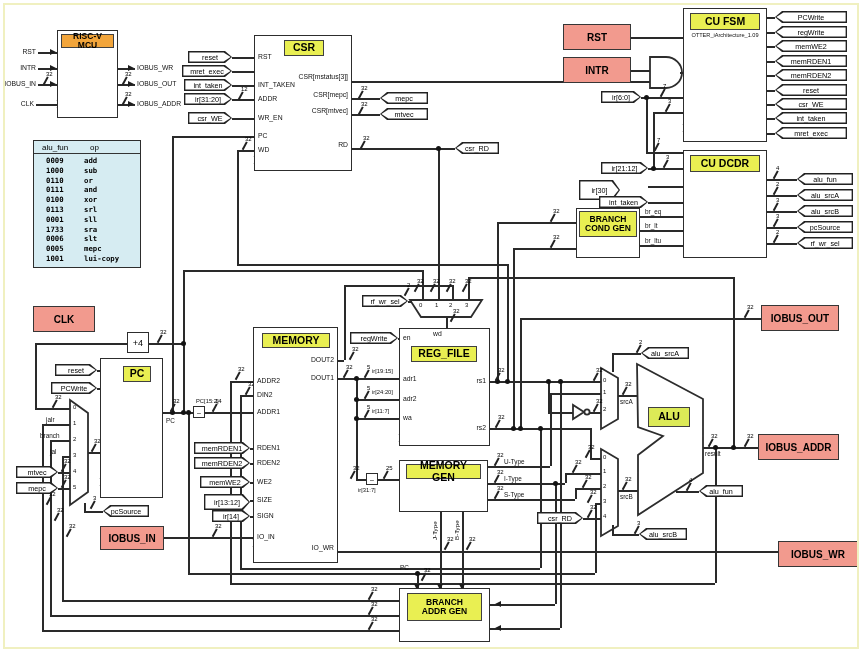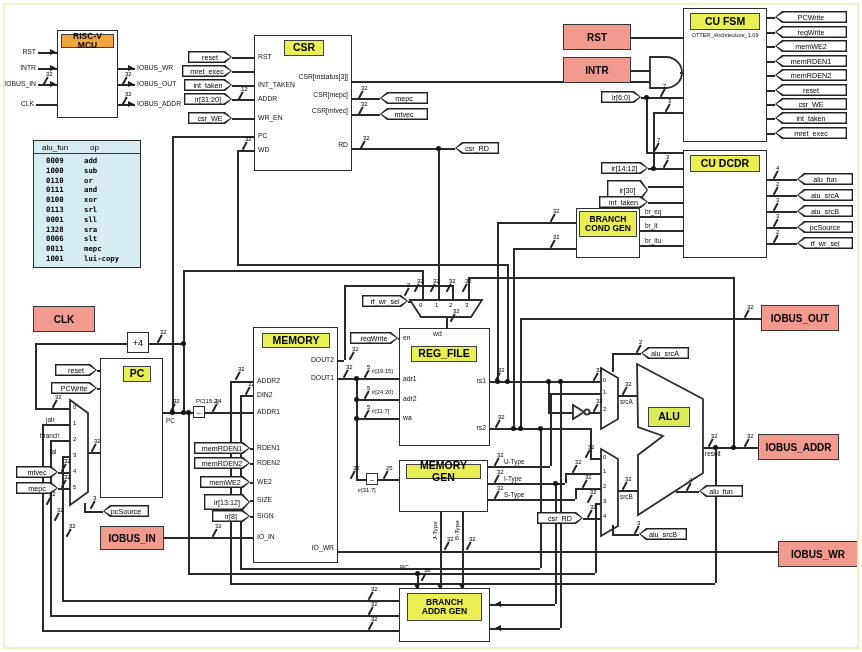--- a/index.html
+++ b/index.html
@@ -588,29 +588,29 @@
         </div>
     <div class="tr">
           <span>0113</span>
           <span>srl</span>
         </div>
     <div class="tr">
           <span>0001</span>
           <span>sll</span>
         </div>
     <div class="tr">
-          <span>1328</span>
+          <span>1733</span>
           <span>sra</span>
         </div>
     <div class="tr">
           <span>0006</span>
           <span>slt</span>
         </div>
     <div class="tr">
-          <span>0011</span>
+          <span>0005</span>
           <span>mepc</span>
         </div>
     <div class="tr">
           <span>1001</span>
           <span>lui-copy</span>
         </div>
   </div>
 </div>
 
 <div class="blk" style="left:254px;top:35px;width:98px;height:136px"></div>
@@ -701,23 +701,23 @@
     </div>
 <div class="tag pr" style="left:601px;top:91px;width:40px;height:12px">
       <i></i>
       <b>ir[6:0]</b>
     </div>
 
 <div class="blk" style="left:683px;top:150px;width:84px;height:108px"></div>
 <div class="chip" style="left:690px;top:155px;width:70px;height:17px">CU DCDR</div>
 <div class="tag pr" style="left:601px;top:162px;width:47px;height:12px">
       <i></i>
-      <b>ir[14:12]</b>
-    </div>
-<div class="tag pr" style="left:607px;top:180px;width:41px;height:20px">
+      <b>ir[21:12]</b>
+    </div>
+<div class="tag pr" style="left:579px;top:180px;width:41px;height:20px">
       <i></i>
       <b>ir[30]</b>
     </div>
 <div class="tag pr" style="left:599px;top:196px;width:49px;height:12px">
       <i></i>
       <b>int_taken</b>
     </div>
 <div class="tag pf" style="left:797px;top:173px;width:56px;height:12px">
       <i></i>
       <b>alu_fun</b>
@@ -811,21 +811,21 @@
 <div class="tag pr" style="left:200px;top:476px;width:50px;height:12px">
       <i></i>
       <b>memWE2</b>
     </div>
 <div class="tag pr" style="left:204px;top:494px;width:46px;height:16px">
       <i></i>
       <b>ir[13:12]</b>
     </div>
 <div class="tag pr" style="left:212px;top:510px;width:38px;height:12px">
       <i></i>
-      <b>ir[8]</b>
+      <b>ir[14]</b>
     </div>
 <div class="pin" style="left:100px;top:526px;width:64px;height:24px">IOBUS_IN</div>
 
 <div class="lb" style="left:372px;top:368px;font-size:5.8px">ir[19:15]</div>
 <div class="lb" style="left:372px;top:389px;font-size:5.8px">ir[24:20]</div>
 <div class="lb" style="left:372px;top:408px;font-size:5.8px">ir[11:7]</div>
 <div class="blk" style="left:366px;top:473px;width:12px;height:12px;display:flex;align-items:center;justify-content:center;font-size:7px">
       <span>–</span>
     </div>
 <div class="lb" style="left:358px;top:487px;font-size:5.8px">ir[31:7]</div>

